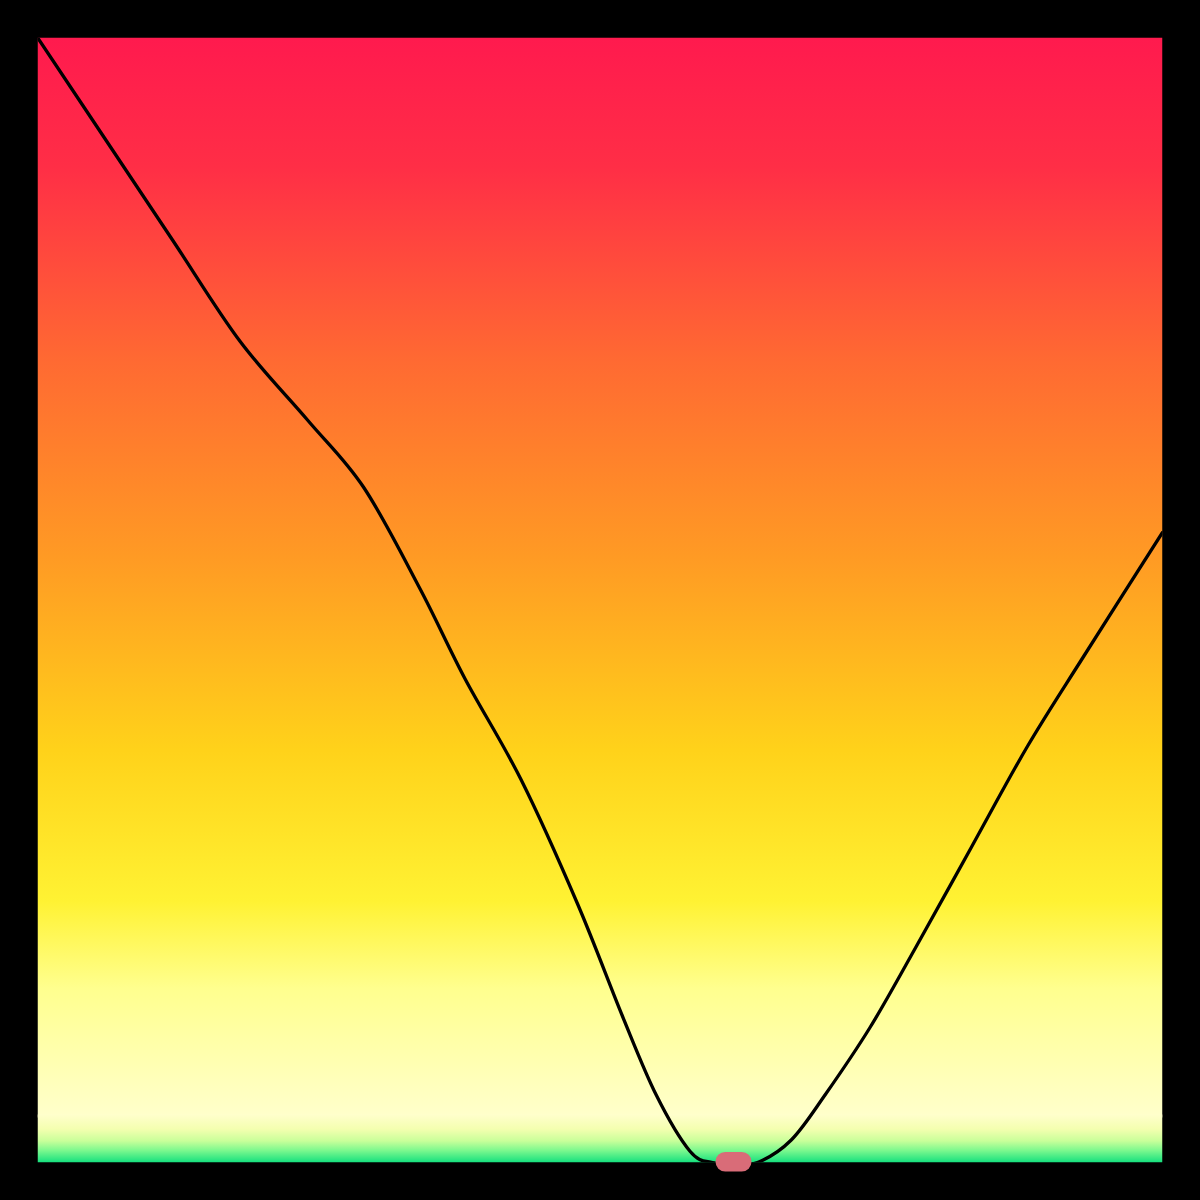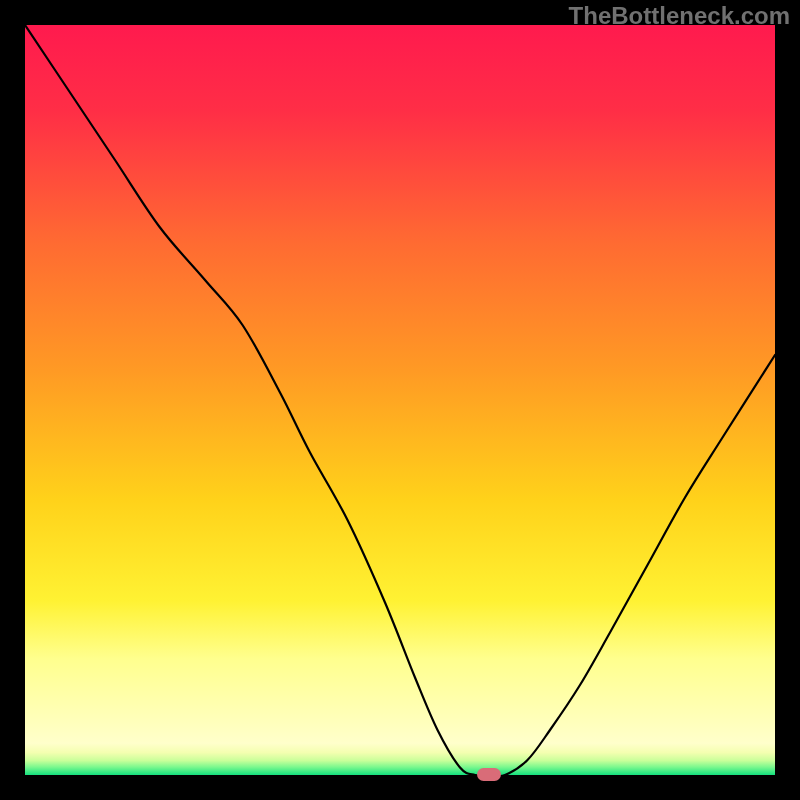--- a/index.html
+++ b/index.html
@@ -36,21 +36,20 @@
   .marker {
     position: absolute;
     background: #d96c78;
     border-radius: 7px;
   }
 </style>
 </head>
 <body>
 <div class="frame">
 
-  <div class="watermark">TheBottleneck.com</div>
 
   <svg class="plot" viewBox="0 0 750 750" preserveAspectRatio="none">
     <defs>
 
       <linearGradient id="g-body" x1="0" y1="0" x2="0" y2="1">
         <stop offset="0" stop-color="#ff1a4e"></stop>
         <stop offset="0.12" stop-color="#ff2e46"></stop>
         <stop offset="0.30" stop-color="#ff6a32"></stop>
         <stop offset="0.48" stop-color="#ff9a24"></stop>
         <stop offset="0.66" stop-color="#ffd21a"></stop>

